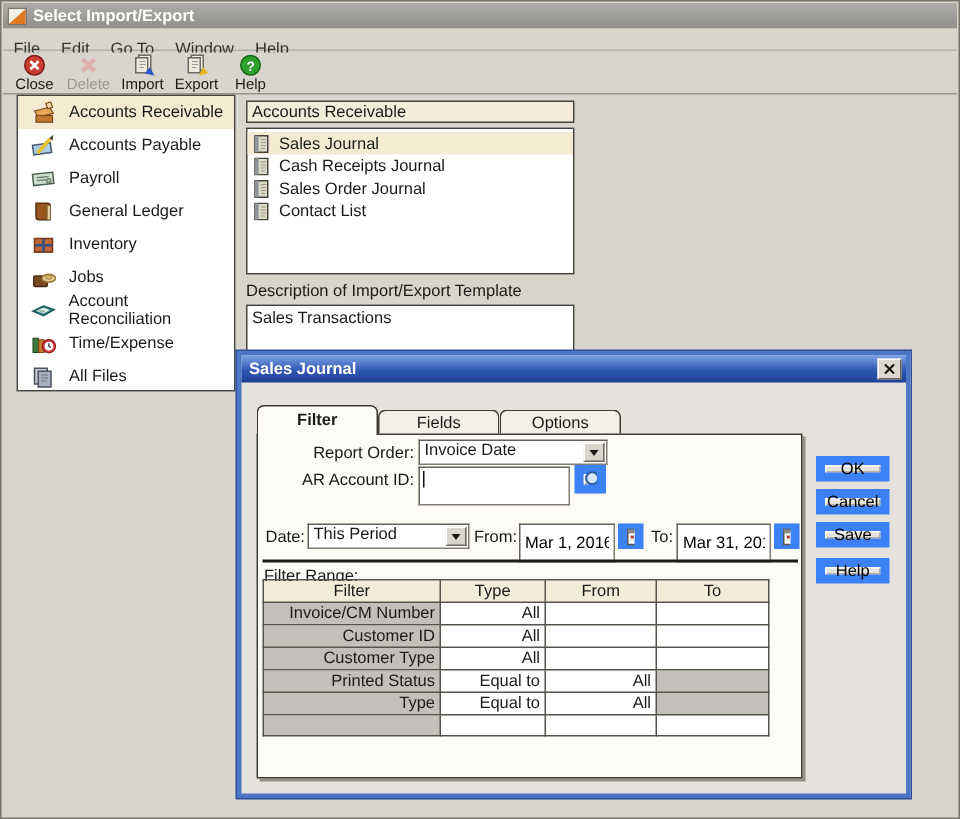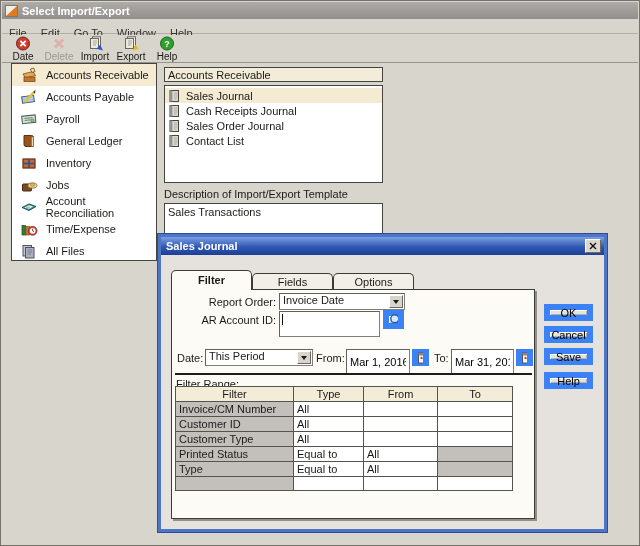--- a/index.html
+++ b/index.html
@@ -60,21 +60,21 @@
   input.fieldtxt{position:absolute;padding:12px 3px;outline:none;}
 
   .separator{position:absolute;left:3px;width:357px;height:2px;background:#1c1c1a;}
 
   
   .ftable{position:absolute;left:3px;top:96px;border-collapse:collapse;table-layout:fixed;}
   .ftable th,.ftable td{border:1px solid #55544c;font-size:11px;font-weight:normal;padding:1px 3px;height:14px;overflow:hidden;white-space:nowrap;}
   .ftable th{background:#f3ecd9;text-align:center;height:12px;}
   .ftable td.rowhead{background:#c3c0bb;}
   .ftable td.graycell{background:#c3c0bb;}
-  .ftable td{background:#fff;text-align:left;}
+  .ftable td{background:#fff;text-align:right;}
 
   
   .dlg-btn{position:absolute;left:383px;width:49px;height:17px;font-size:11px;}
 
   .caret{position:absolute;width:1px;height:11px;background:#111;}
 </style>
 </head>
 <body>
 
 <div id="screen">
@@ -98,21 +98,21 @@
   </div>
 
   <div class="toolbar">
     <div class="tbtn">
       <span class="ticon">
         <svg width="16" height="15">
             <circle cx="8" cy="7.5" r="6.5" fill="#cc3c30" stroke="#7c1c14"></circle>
             <path d="M5.3 4.8 L10.7 10.2 M10.7 4.8 L5.3 10.2" stroke="#fff" stroke-width="1.8"></path>
           </svg>
       </span>
-      <span class="tlabel">Date</span>
+      <span class="tlabel">Close</span>
     </div>
     <div class="tbtn disabled">
       <span class="ticon">
         <svg width="16" height="15">
             <path d="M4 3.5 L12 11.5 M12 3.5 L4 11.5" stroke="#dfb0ac" stroke-width="3"></path>
           </svg>
       </span>
       <span class="tlabel">Delete</span>
     </div>
     <div class="tbtn">

